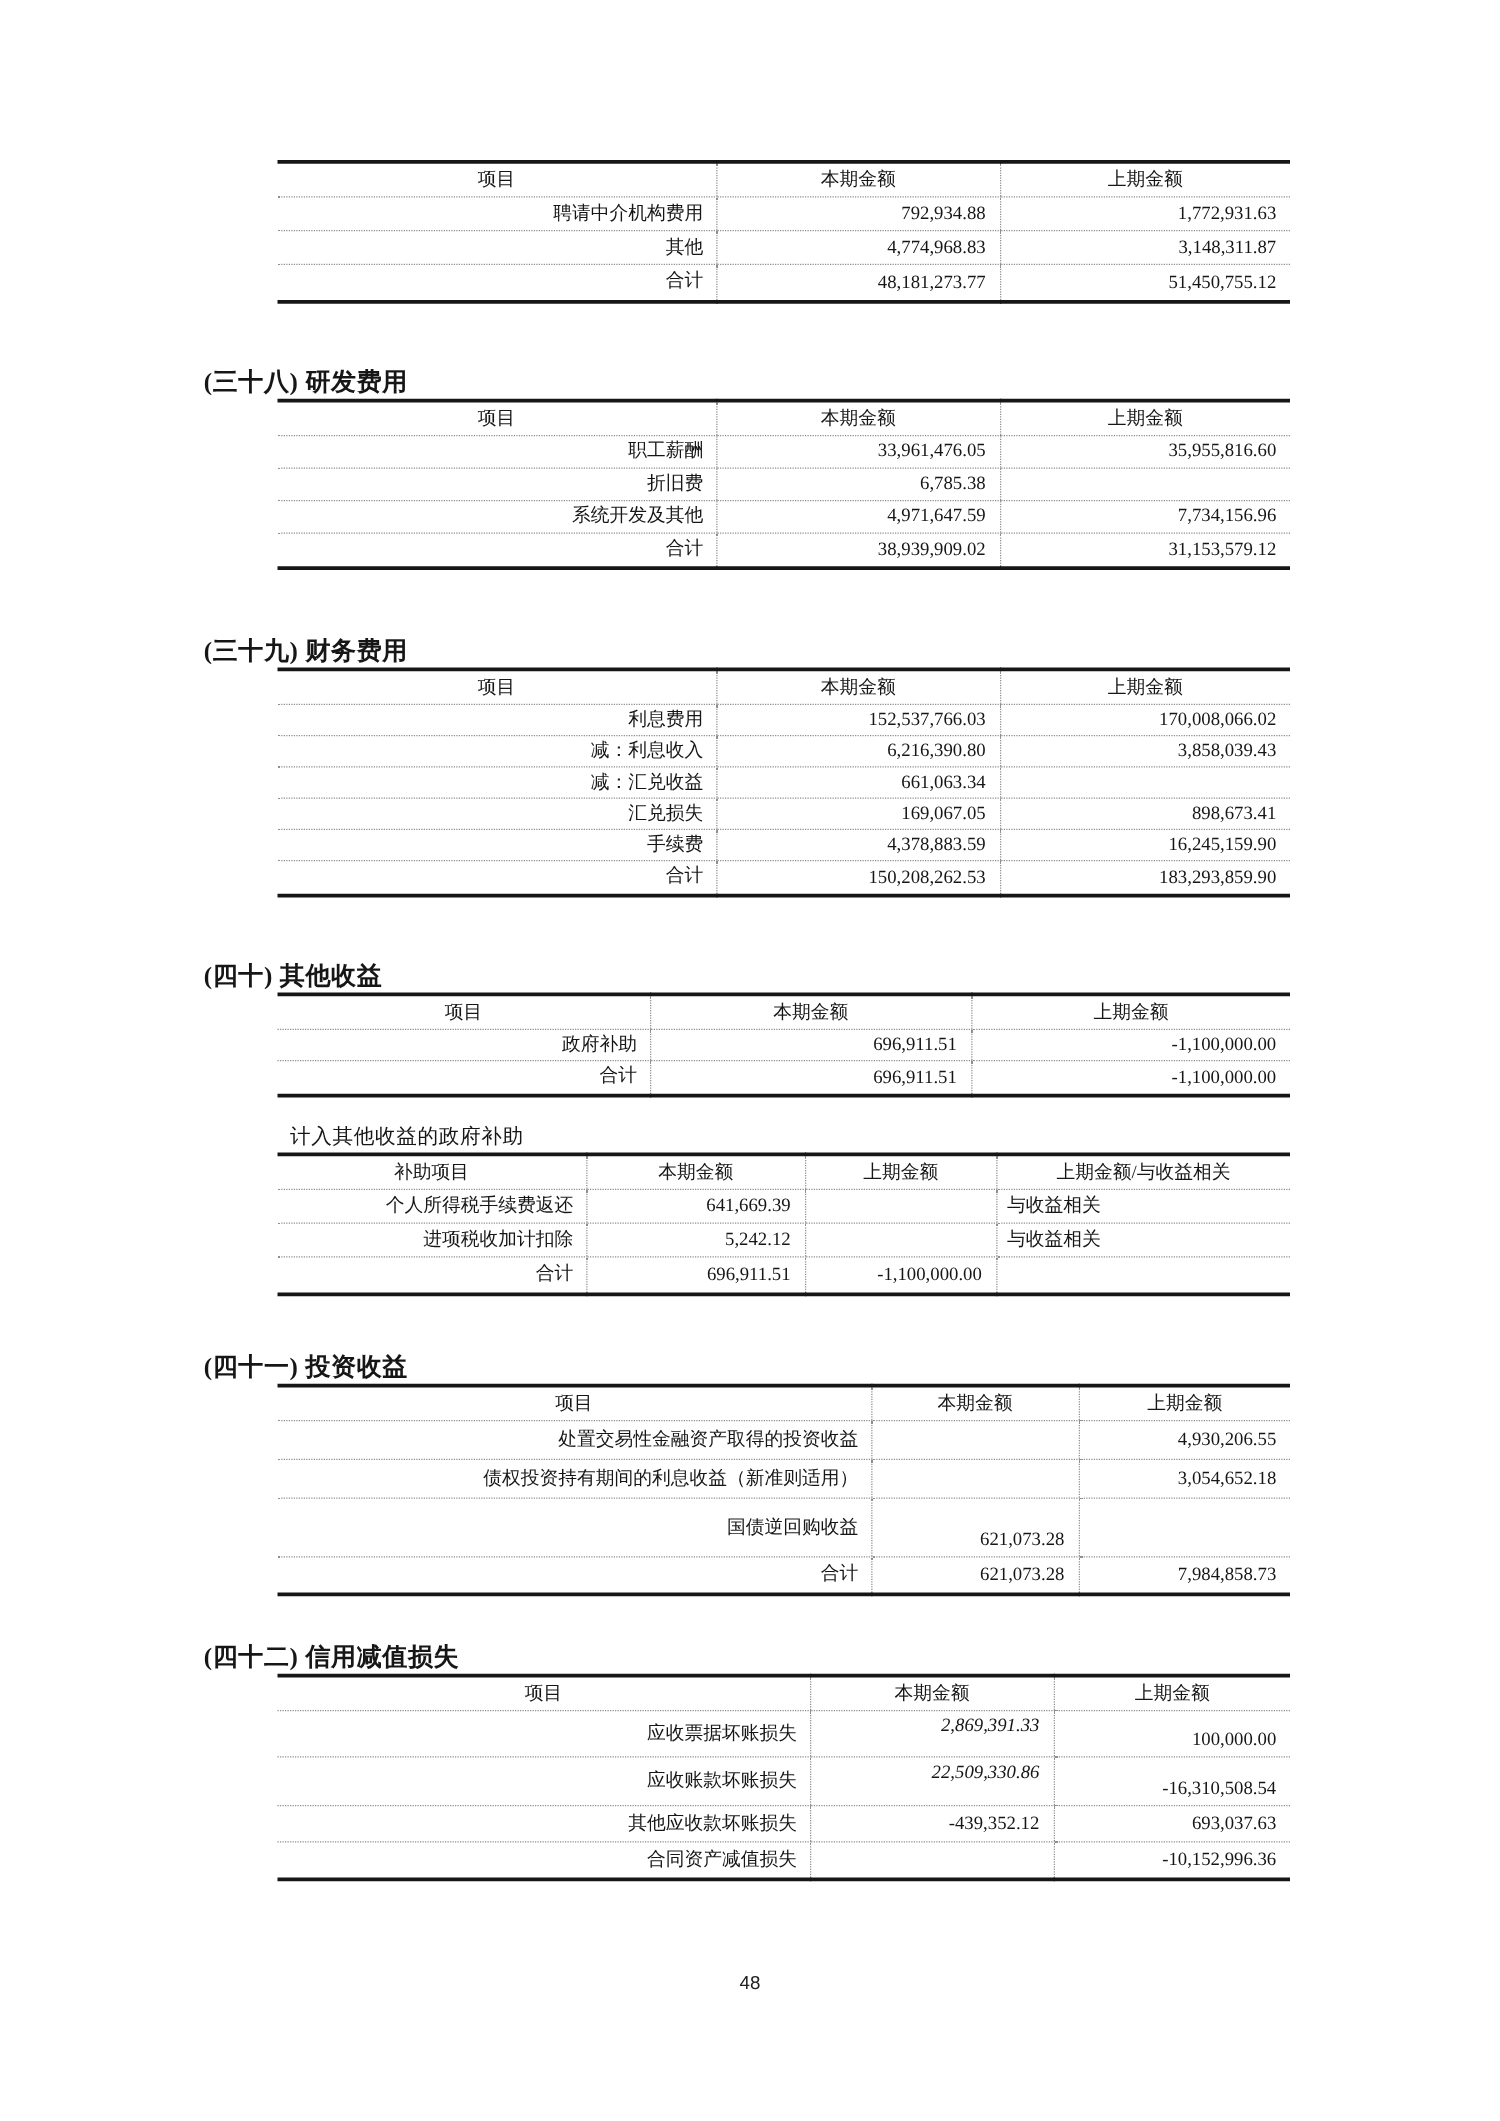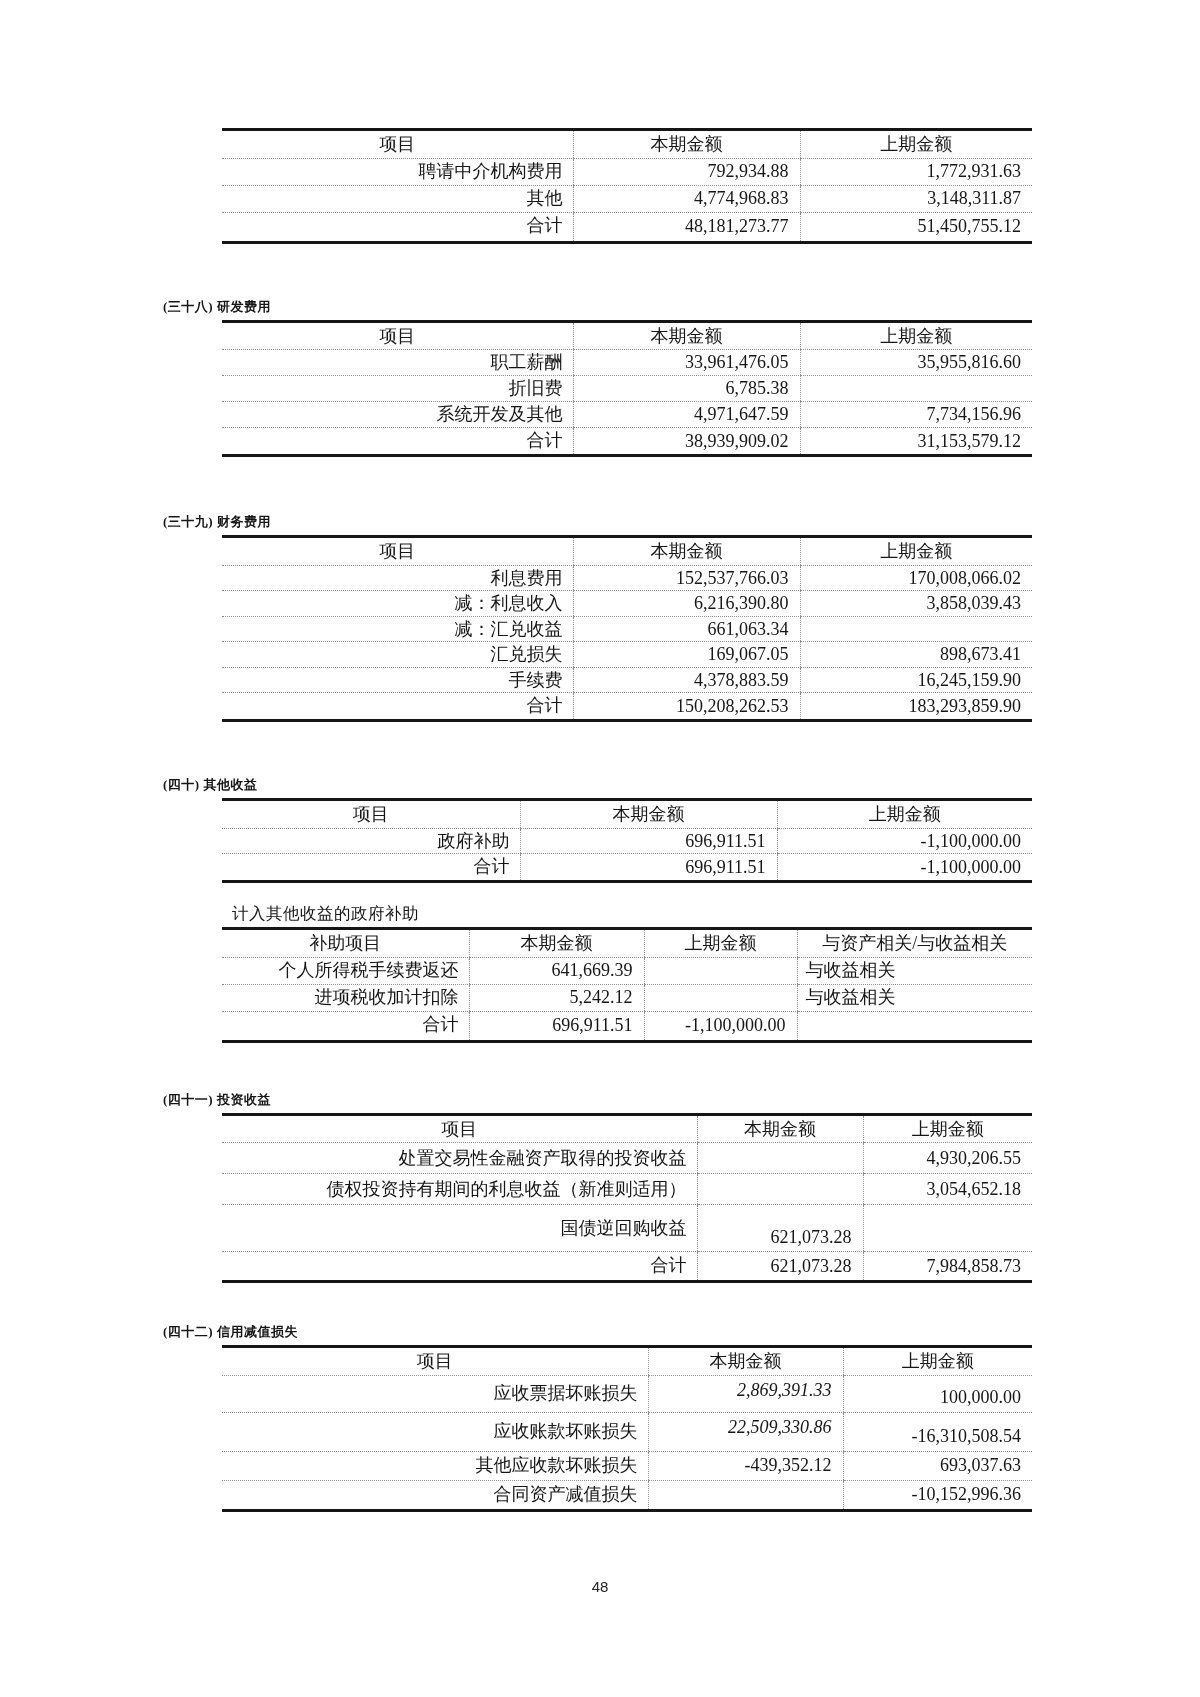--- a/index.html
+++ b/index.html
@@ -5,33 +5,33 @@
   html,body{margin:0;padding:0;}
   body{
     width:1200px;height:1697px;background:#ffffff;
     font-family:"Liberation Serif","DejaVu Serif",serif;
     color:#161616;
   }
   .page{position:relative;width:1200px;height:1697px;overflow:hidden;background:#fff;}
 
   .heading{
     margin:0 0 2px 163px;
-    font-size:13px;font-weight:bold;letter-spacing:0.5px;
+    font-size:20px;font-weight:bold;letter-spacing:0.5px;
     line-height:22px;
   }
   .subnote{
     margin:0 0 3px 232px;
     font-size:16.5px;font-weight:normal;letter-spacing:0.5px;
     line-height:21px;
   }
 
   table.tbl{
     border-collapse:collapse;table-layout:fixed;
     margin-left:222px;width:810px;
-    font-size:18px;
+    font-size:15px;
     border-top:3px solid #161616;
     border-bottom:3.5px solid #161616;
   }
   table.tbl td{
     overflow:hidden;white-space:nowrap;
     border-bottom:1px dotted #8f8f8f;
     padding:1px 10px 1px 8px;
     line-height:1.25;
   }
   table.tbl tr:last-child td{border-bottom:none;}
@@ -208,21 +208,21 @@
         <col style="width:247px">
         <col style="width:175px">
         <col style="width:153px">
         <col style="width:235px">
       </colgroup>
     <tbody>
         <tr class="hdr">
       <td style="height:22px">补助项目</td>
       <td>本期金额</td>
       <td>上期金额</td>
-      <td>与资产相关/与收益相关</td>
+      <td>上期金额/与收益相关</td>
     </tr>
     <tr>
       <td class="item" style="height:24px">个人所得税手续费返还</td>
       <td class="amt">641,669.39</td>
       <td class="amt"></td>
       <td class="rel">与收益相关</td>
     </tr>
     <tr>
       <td class="item" style="height:24px">进项税收加计扣除</td>
       <td class="amt">5,242.12</td>

